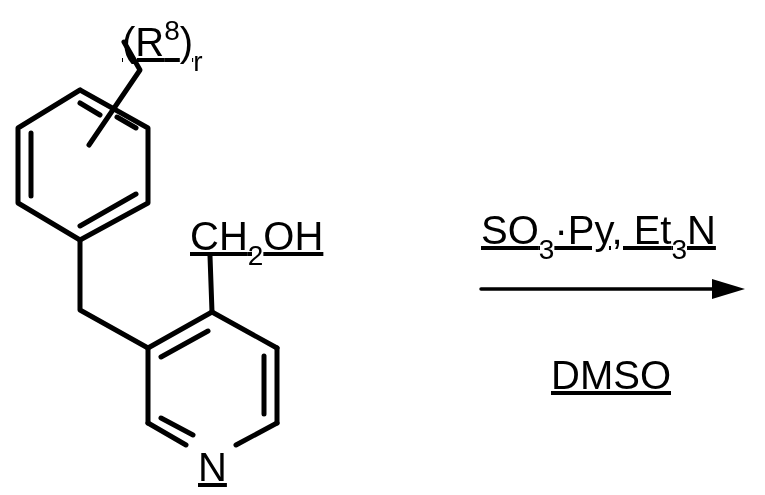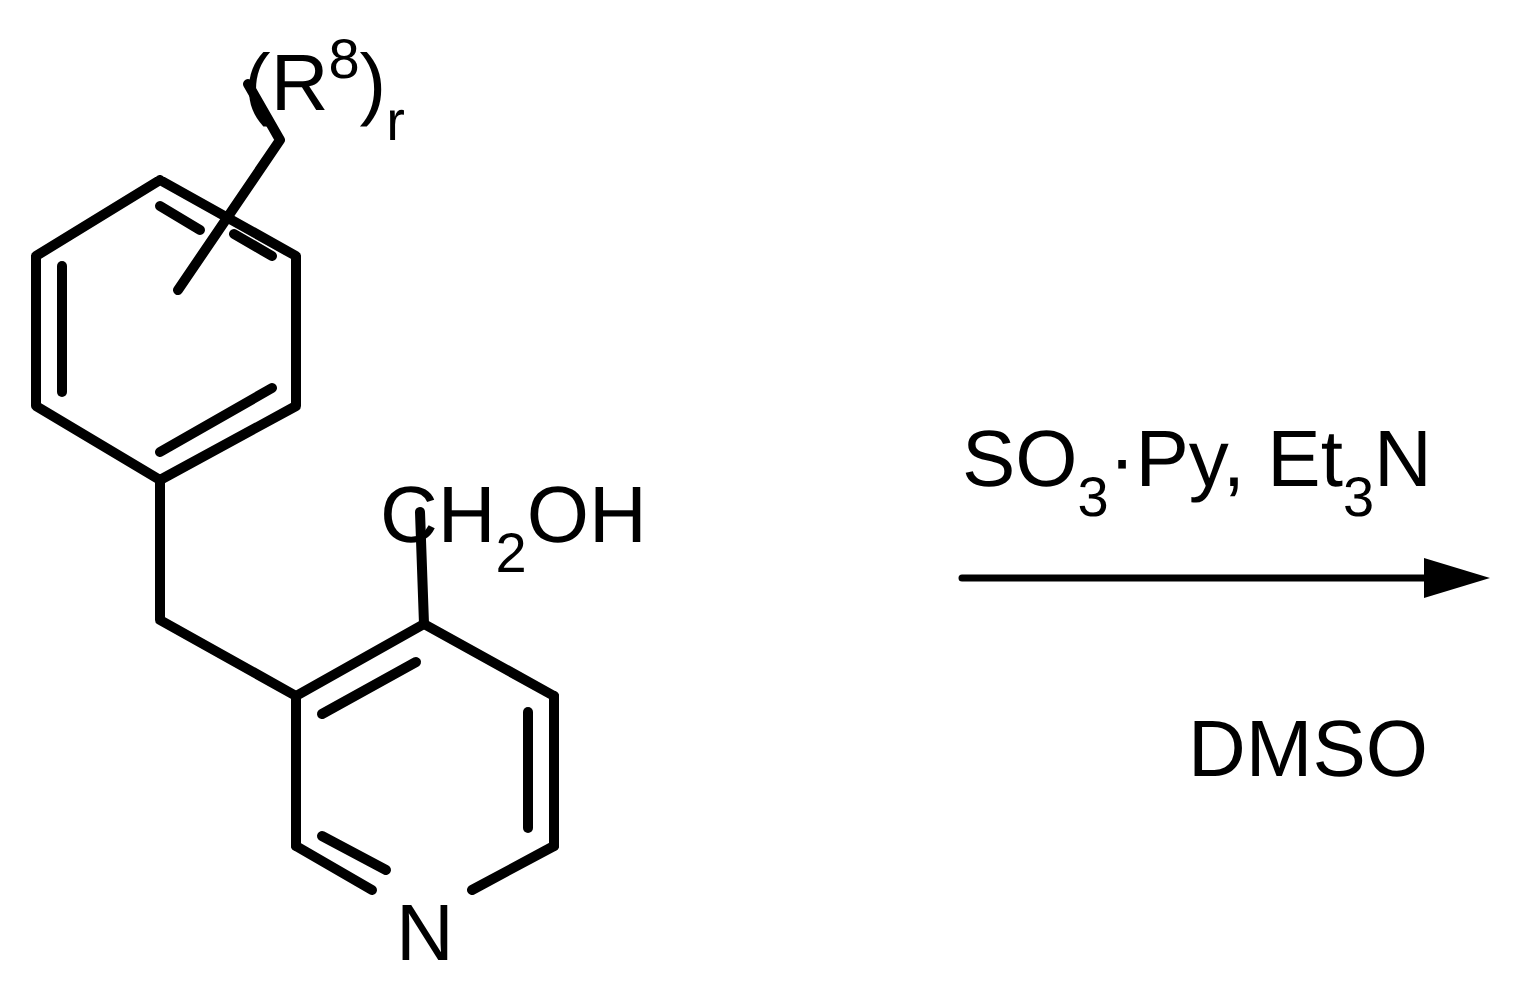--- a/index.html
+++ b/index.html
@@ -1,18 +1,18 @@
 <!DOCTYPE html>
 <html><head>
 <meta charset="utf-8">
 <style>
   html, body { margin: 0; padding: 0; background: #ffffff; }
   body { width: 765px; height: 495px; position: relative; overflow: hidden; font-family: "Liberation Sans", sans-serif; color: #000; }
   svg.scheme { position: absolute; left: 0; top: 0; }
-  .lbl { position: absolute; font-family: "Liberation Sans", sans-serif; font-size: 40px; line-height: 1; white-space: nowrap; color: #000; }
+  .lbl { position: absolute; font-family: "Liberation Sans", sans-serif; font-size: 40px; line-height: 1; white-space: nowrap; color: #000; text-decoration: underline; }
   .lbl sub, .lbl sup { font-size: 28px; line-height: 0; }
   .lbl sup { position: relative; top: -2px; }
   .lbl sub { position: relative; top: 6px; }
 </style>
 </head>
 <body>
 
 <svg class="scheme" width="765" height="495" viewBox="0 0 765 495">
   <g stroke="#000" stroke-width="5" fill="none" stroke-linecap="round" stroke-linejoin="round">
 
@@ -44,27 +44,27 @@
 
     <line x1="481" y1="289" x2="722" y2="289" stroke-width="3.5"></line>
   </g>
   <polygon points="712,279 745,289 712,299" fill="#000"></polygon>
 </svg>
 
 <div class="lbl" style="left:122px; top:22px;">
   <span>(R</span><sup>8</sup><span>)</span><sub>r</sub>
 </div>
 
-<div class="lbl" style="left:190px; top:238px;text-align:right;">
+<div class="lbl" style="left:190px; top:216px;text-align:right;">
   <span>CH</span><sub>2</sub><span>OH</span>
 </div>
 
 <div class="lbl" style="left:198px; top:447px;">
   <span>N</span>
 </div>
 
 <div class="lbl" style="left:481px; top:210px;">
   <span>SO</span><sub>3</sub><span>·Py, Et</span><sub>3</sub><span>N</span>
 </div>
 
-<div class="lbl" style="left:551px; top:355px;margin-left:43px;">
+<div class="lbl" style="left:551px; top:355px;">
   <span>DMSO</span>
 </div>
 
 </body></html>

